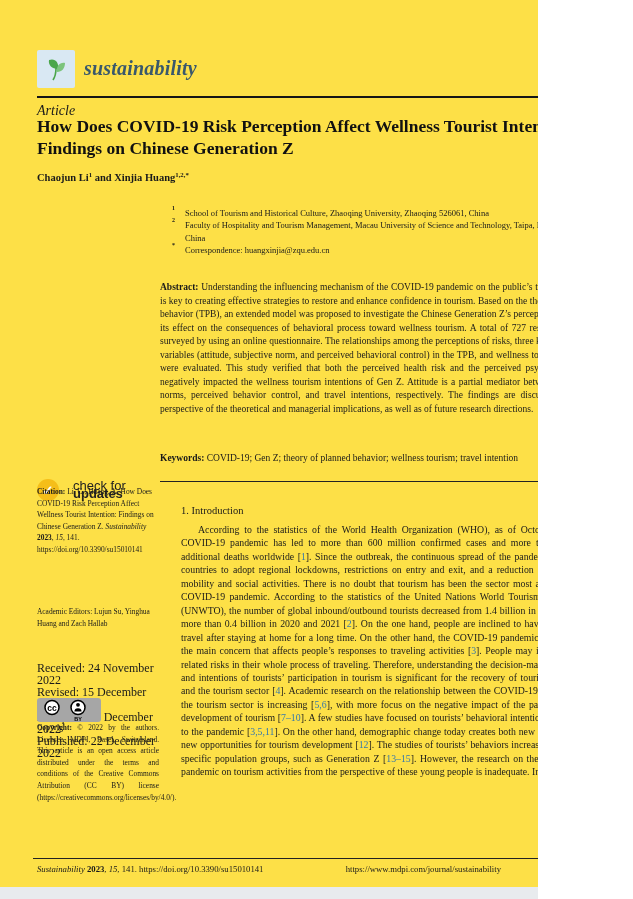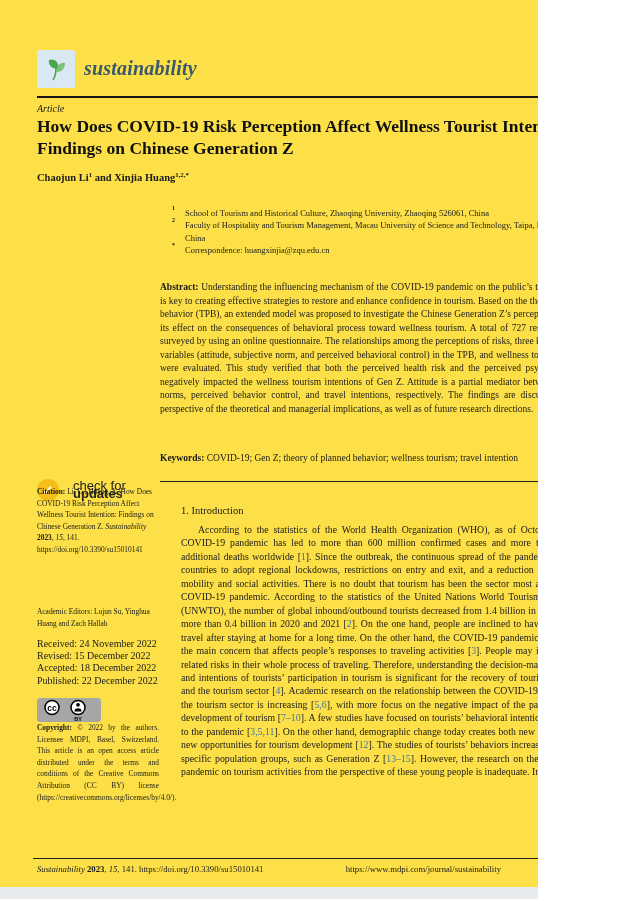--- a/index.html
+++ b/index.html
@@ -14,42 +14,42 @@
   .page{
     position:relative;width:538px;height:899px;background:#fde047;
     font-family:"Liberation Serif","DejaVu Serif",serif;color:#1a1a1a;overflow:hidden;
   }
   
   .logo-box{position:absolute;left:37px;top:50px;width:38px;height:38px;background:#d9e8f3;border-radius:2px;display:flex;align-items:center;justify-content:center}
   .journal-name{position:absolute;left:84px;top:57px;font-size:20px;font-style:italic;font-weight:700;color:var(--brand-teal);letter-spacing:.2px}
   .mdpi-logo{position:absolute;left:551px;top:48px}
   .header-rule{position:absolute;left:37px;top:96px;width:559px;height:2px;background:#151515}
   
-  .article-label{position:absolute;left:37px;top:103px;font-size:10px;font-style:italic}
+  .article-label{position:absolute;left:37px;top:103px;font-size:14px;font-style:italic}
   .title{position:absolute;left:37px;top:115px;width:548px;font-size:17.5px;font-weight:700;line-height:22px;color:#111}
   .authors{position:absolute;left:37px;top:172px;font-size:10.5px;font-weight:700}
   sup{font-size:65%;line-height:0;vertical-align:super}
   
   .affiliations{position:absolute;left:172px;top:207px;width:426px;font-size:8.5px;line-height:12.3px}
   .aff-row{display:flex}
   .aff-row sup{flex:none;width:13px;padding-top:1px;font-weight:700;font-size:6px}
   .aff-row .aff-text{flex:1}
   
   .abstract{position:absolute;left:160px;top:281px;width:437px;font-size:9.5px;line-height:13.5px;text-align:justify}
   .keywords{position:absolute;left:160px;top:452px;width:437px;font-size:9.5px;line-height:13.5px}
   .bold{font-weight:700}
   .divider{position:absolute;left:160px;top:481px;width:437px;height:1px;background:#222}
   
   .sidebar-text{font-size:7.4px;line-height:11.6px}
   .update-badge{position:absolute;left:37px;top:479px;display:flex;align-items:center;cursor:pointer}
   .update-circle{width:22px;height:22px;border-radius:50%;background:var(--badge-yellow);color:#fff;font-size:13px;font-weight:700;display:flex;align-items:center;justify-content:center;font-family:"Liberation Sans",sans-serif}
   .update-text{margin-left:14px;font-family:"Liberation Sans",sans-serif;font-size:13px;line-height:8.5px;color:#222}
   .citation-block{position:absolute;left:37px;top:486px;width:121px}
   .editors-block{position:absolute;left:37px;top:606px;width:121px}
-  .dates-block{position:absolute;left:37px;top:638px;width:130px;font-size:10px;line-height:12.2px}
+  .dates-block{position:absolute;left:37px;top:662px;width:130px;font-size:12px;line-height:12.2px}
   .cc-badge{position:absolute;left:37px;top:698px;cursor:pointer}
   .copyright-block{position:absolute;left:37px;top:722px;width:122px;text-align:justify}
   .ital{font-style:italic}
   
   .body-section{position:absolute;left:181px;top:505px;width:415px}
   .section-heading{font-size:10.5px;font-weight:400;margin-bottom:7px}
   .body-paragraph{font-size:9.8px;line-height:13.45px;text-align:justify;text-indent:17px}
   .refnum{color:var(--link-blue)}
   
   .footer-rule{position:absolute;left:33px;top:858px;width:563px;height:1px;background:#222}

